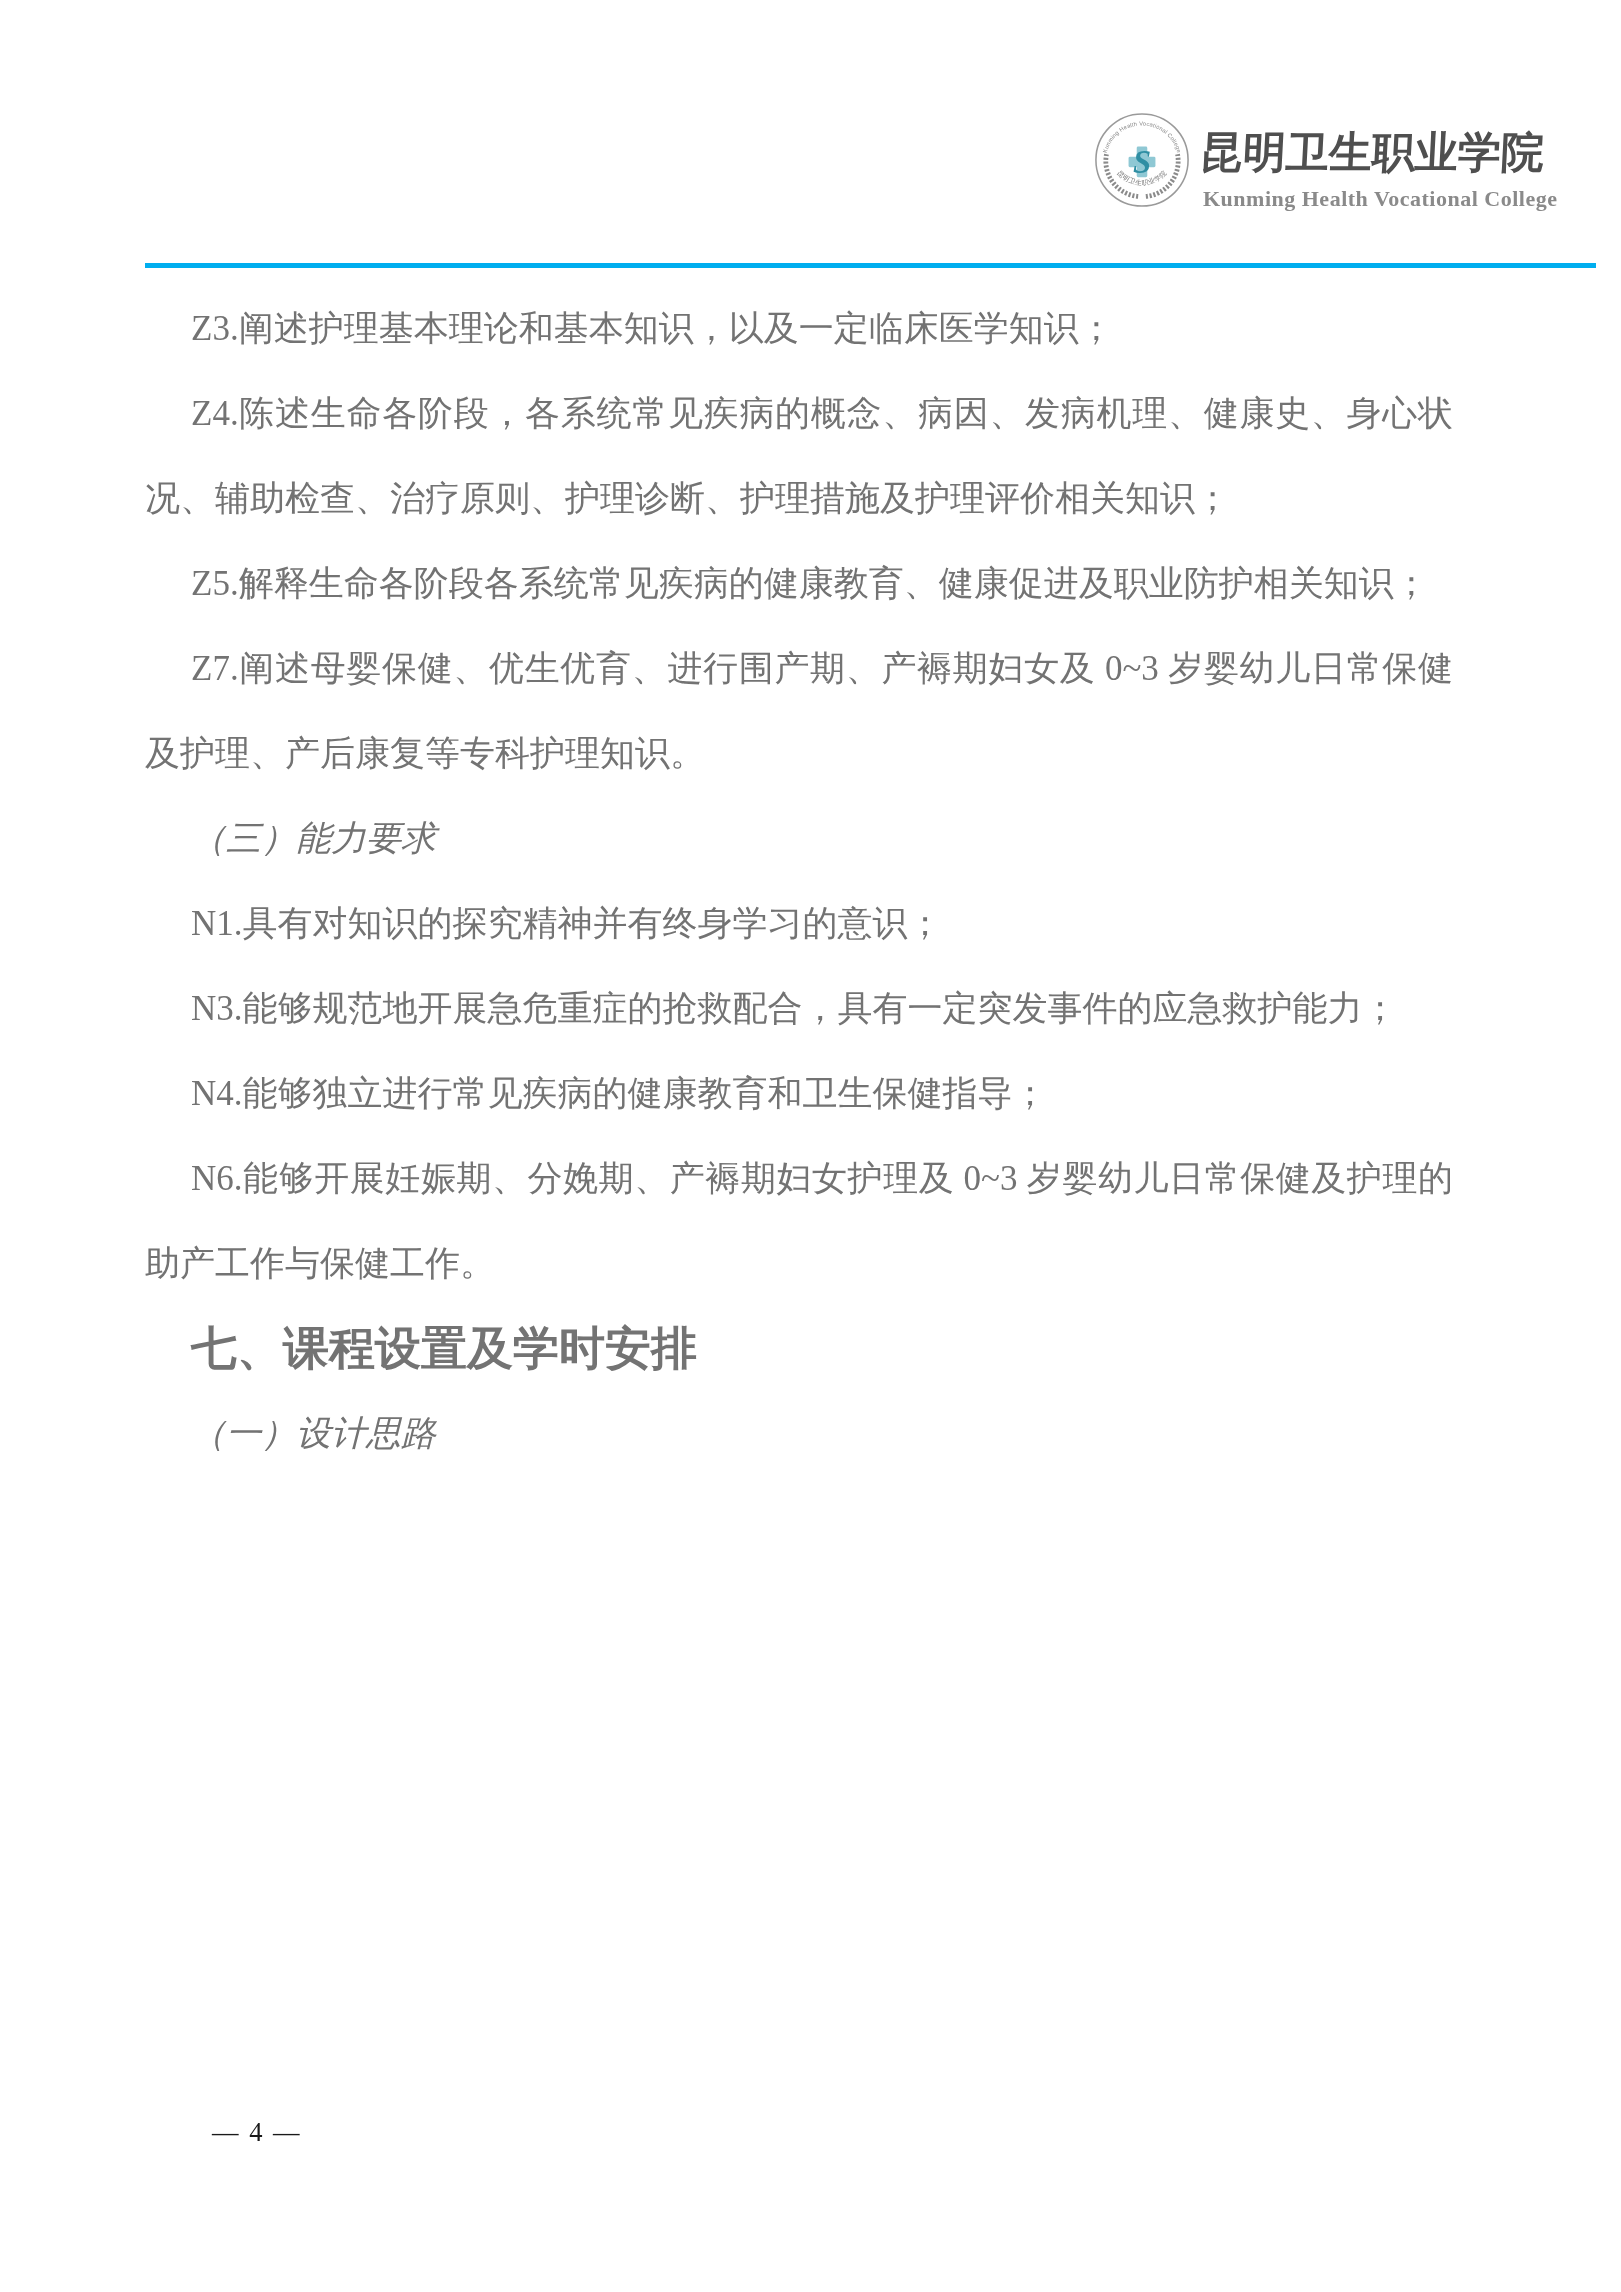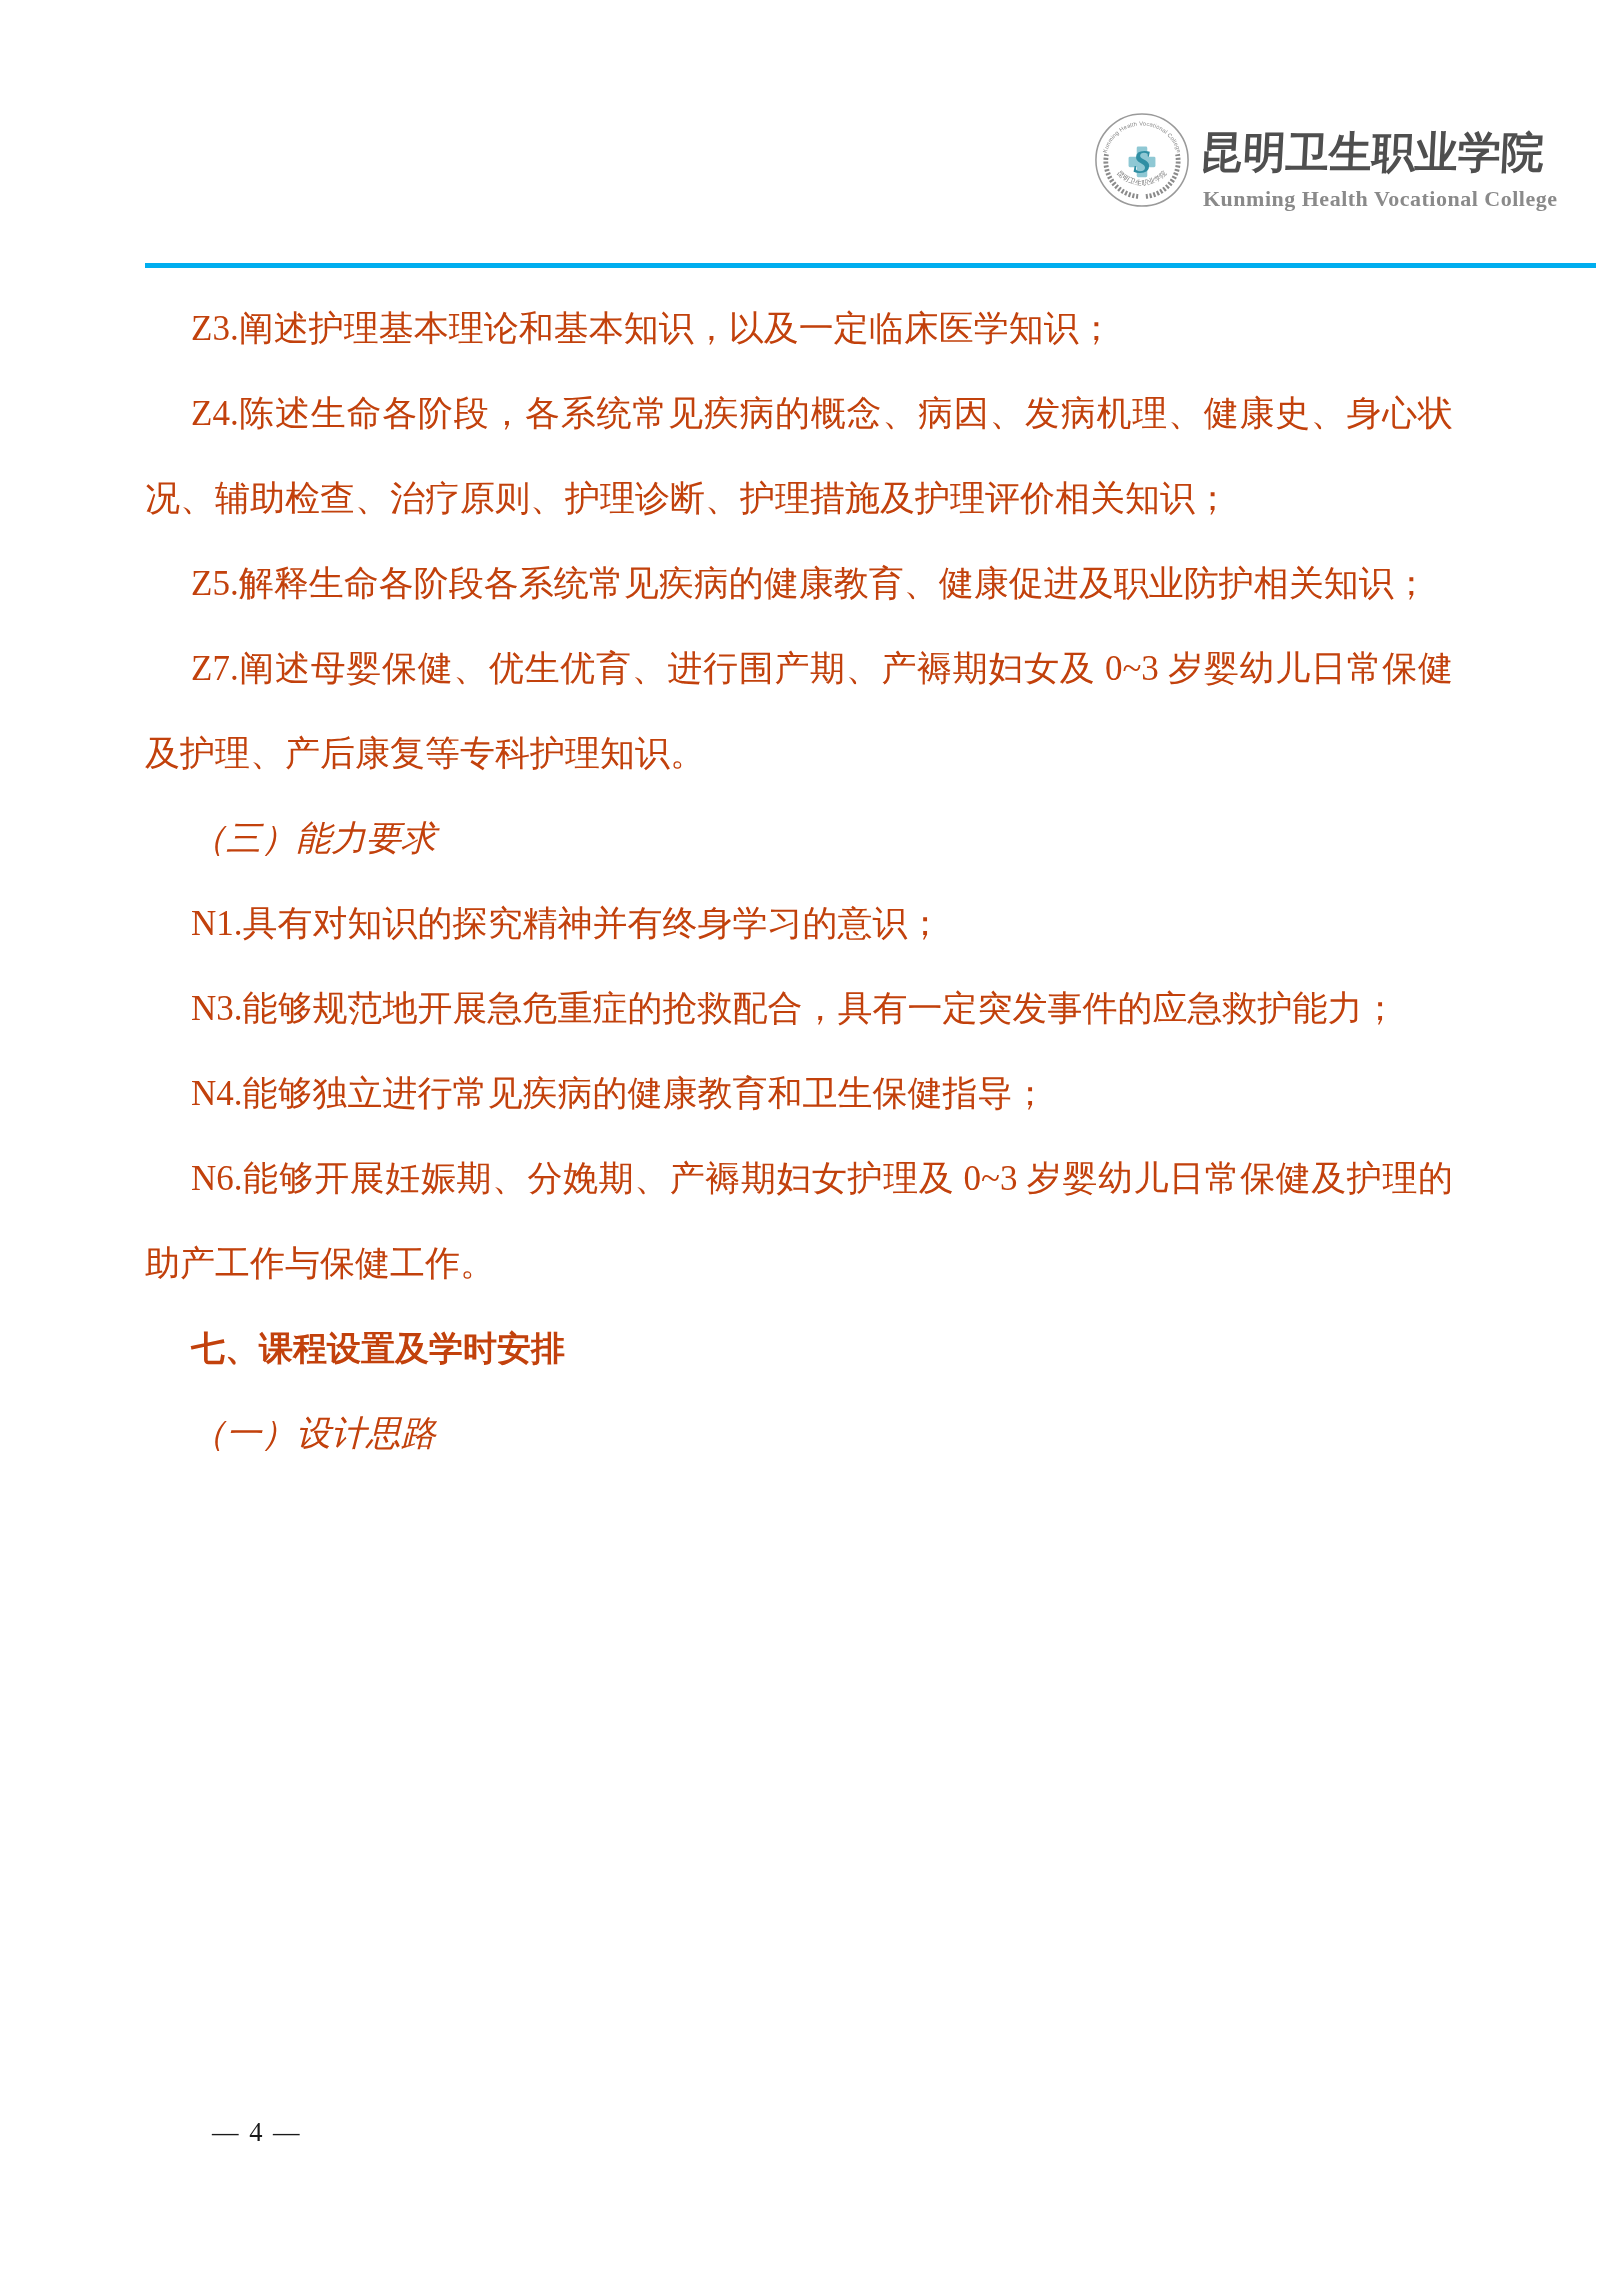--- a/index.html
+++ b/index.html
@@ -37,31 +37,31 @@
     position:absolute; left:145px; top:263px;
     width:1451px; height:4.9px;
   }
 
   
   .doc-body {
     position:absolute; left:145px; top:286px;
     width:1308px;
     font-size:35px; line-height:85px;
     text-align:justify;
-    color:#c2410c;
+    color:#737373;
   }
   .doc-body p { margin:0; padding:0; text-indent:46px; }
   .doc-body p.kaiti {
     font-style:italic;
     font-weight:500;
   }
   .doc-body p.heading-bold {
     font-family:"Liberation Sans","DejaVu Sans",sans-serif;
     font-weight:bold;
-    font-size:34px;
+    font-size:46px;
   }
 
   
   .page-number {
     position:absolute; left:212px; top:2117px;
     font-size:26.5px; line-height:31px;
     color:#1a1a1a;
     letter-spacing:2px;
     white-space:nowrap;
   }

